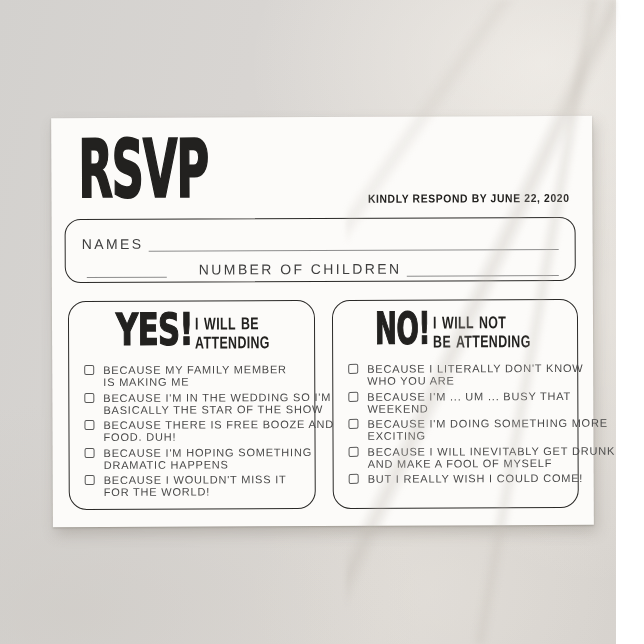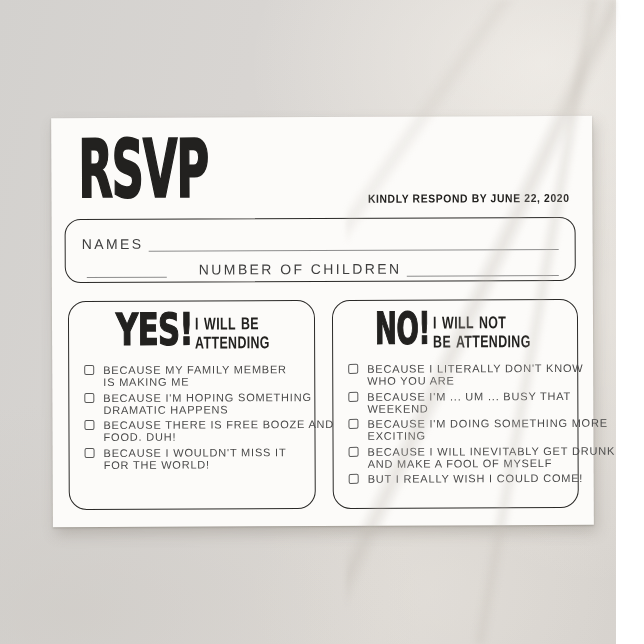--- a/index.html
+++ b/index.html
@@ -139,27 +139,32 @@
         </div>
       </div>
       <div class="options">
         <div class="option">
           <span class="cb"></span>
           <span class="opt-label">BECAUSE MY FAMILY MEMBER
 IS MAKING ME</span>
         </div>
         <div class="option">
           <span class="cb"></span>
+          <span class="opt-label">BECAUSE I'M IN THE WEDDING SO I'M
+BASICALLY THE STAR OF THE SHOW</span>
+        </div>
+        <div class="option">
+          <span class="cb"></span>
+          <span class="opt-label">BECAUSE THERE IS FREE BOOZE AND
+FOOD. DUH!</span>
+        </div>
+        <div class="option">
+          <span class="cb"></span>
           <span class="opt-label">BECAUSE I'M HOPING SOMETHING
 DRAMATIC HAPPENS</span>
-        </div>
-        <div class="option">
-          <span class="cb"></span>
-          <span class="opt-label">BECAUSE THERE IS FREE BOOZE AND
-FOOD. DUH!</span>
         </div>
         <div class="option">
           <span class="cb"></span>
           <span class="opt-label">BECAUSE I WOULDN'T MISS IT
 FOR THE WORLD!</span>
         </div>
       </div>
     </div>
 
     <div class="choice-box no-box">

